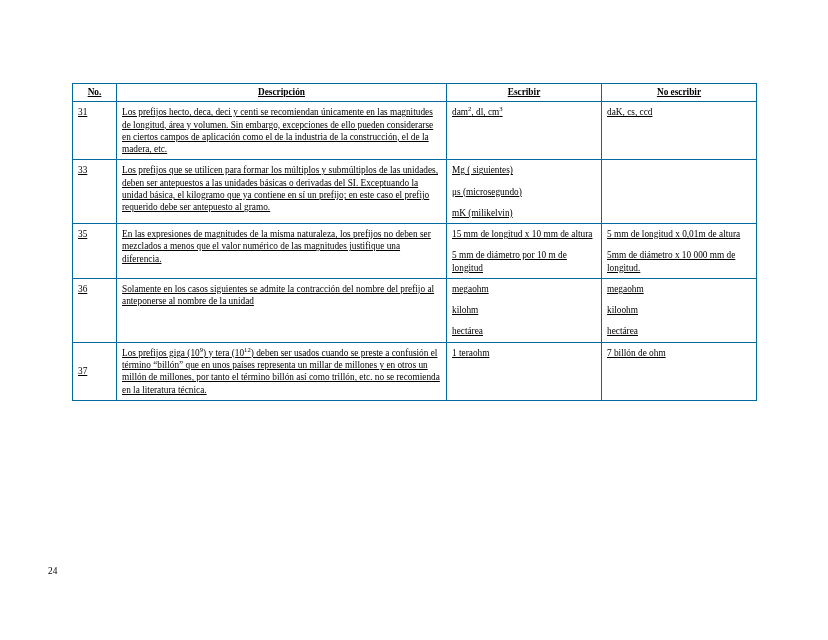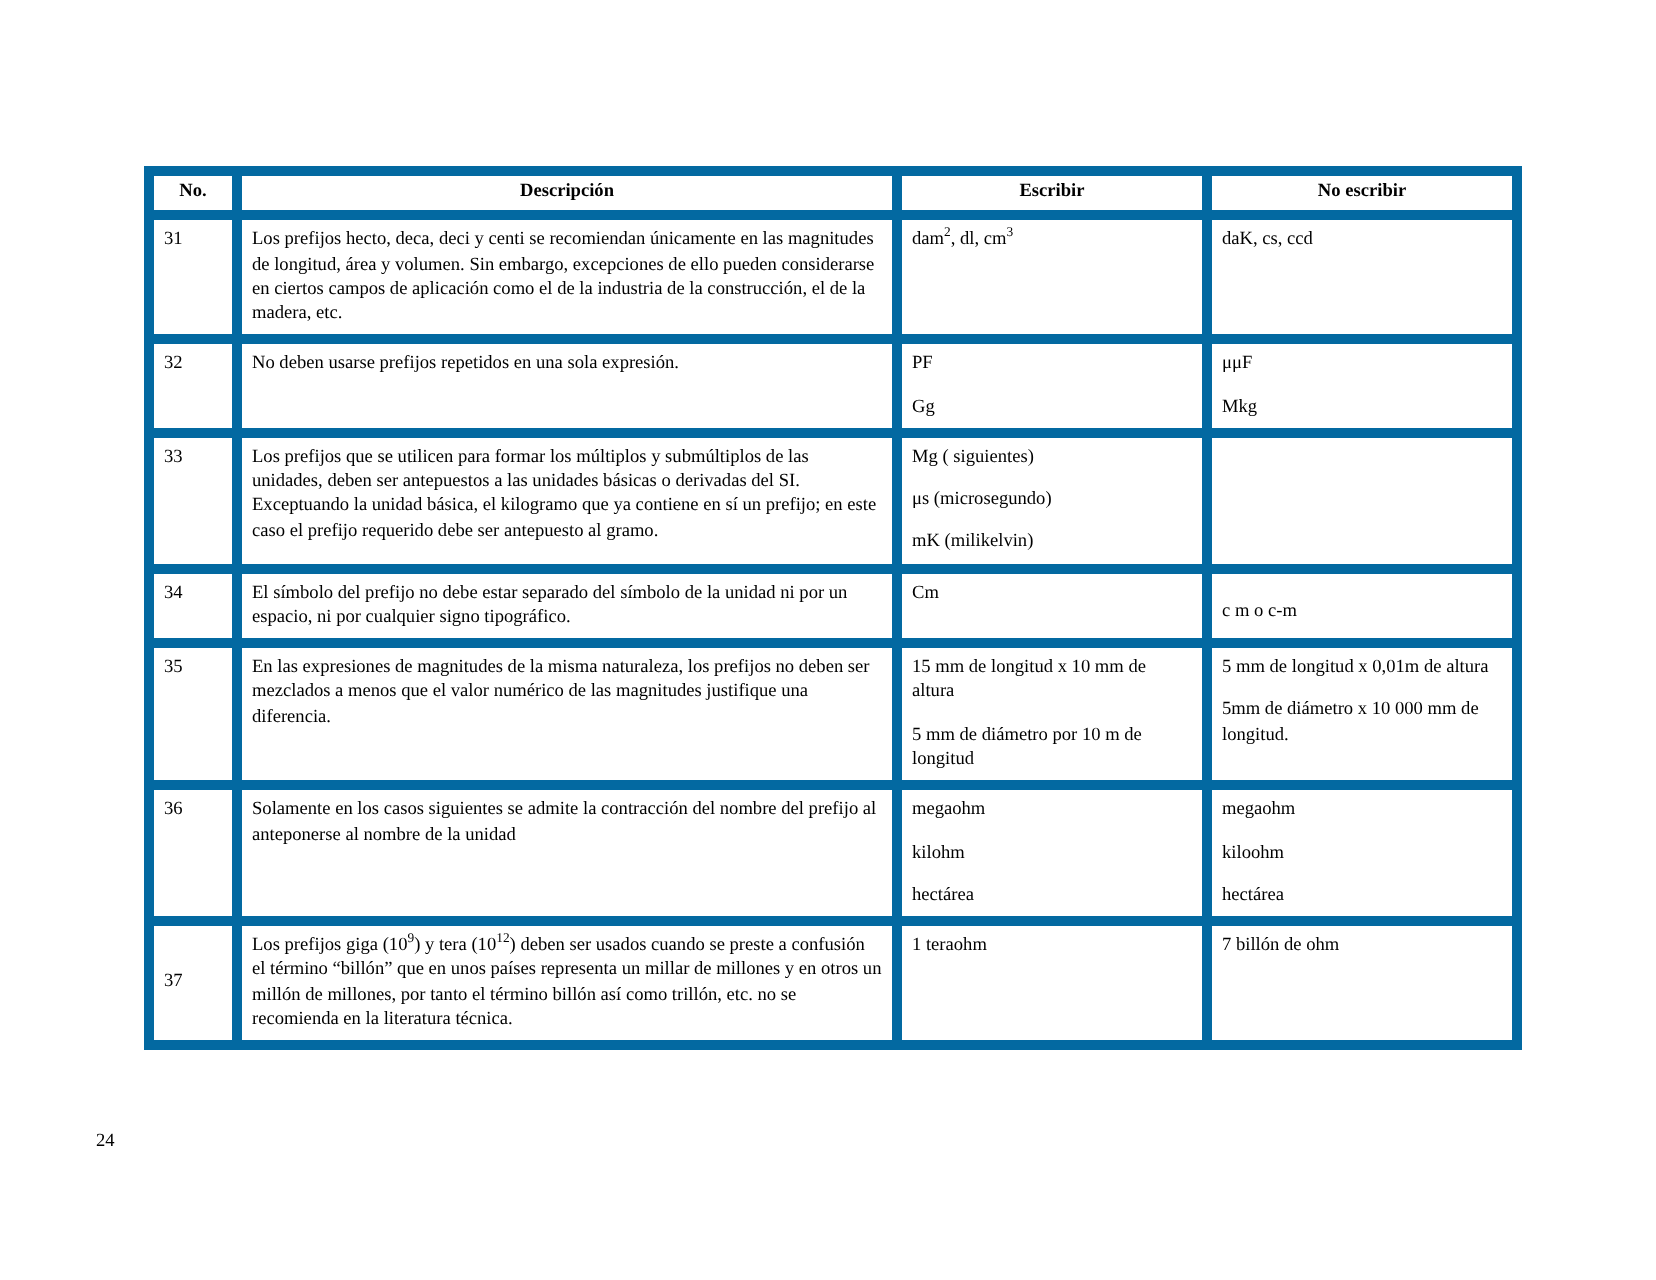--- a/index.html
+++ b/index.html
@@ -24,25 +24,26 @@
   }
   table.rules {
     position: absolute;
     left: 72px;
     top: 83px;
     width: 684px;
     border-collapse: collapse;
     table-layout: fixed;
   }
   table.rules th, table.rules td {
-    border: 5px solid #0369a1;
+    border: 1px solid #0369a1;
     vertical-align: top;
     font-size: 9.3px;
     line-height: 1.32;
     padding: 4px 5px 4px 5px;
+    text-decoration: underline;
   }
   table.rules th {
     text-align: center;
     font-weight: bold;
     font-size: 9.3px;
     padding: 2px 3px 3px 3px;
     vertical-align: middle;
   }
   col.c-no    { width: 44px; }
   col.c-desc  { width: 330px; }
@@ -105,54 +106,32 @@
         <td class="no">31</td>
         <td>Los prefijos hecto, deca, deci y centi se recomiendan únicamente en las magnitudes de longitud, área y volumen. Sin embargo, excepciones de ello pueden considerarse en ciertos campos de aplicación como el de la industria de la construcción, el de la madera, etc.</td>
         <td>
           <div class="cellline">dam<sup>2</sup>, dl, cm<sup>3</sup></div>
         </td>
         <td>
           <div class="cellline">daK, cs, ccd</div>
         </td>
       </tr>
 
-      <tr>
-        <td class="no">32</td>
-        <td>No deben usarse prefijos repetidos en una sola expresión.</td>
-        <td>
-          <div class="cellline">PF</div>
-          <div class="cellline gap">Gg</div>
-        </td>
-        <td>
-          <div class="cellline">μμF</div>
-          <div class="cellline gap">Mkg</div>
-        </td>
-      </tr>
 
       <tr>
         <td class="no">33</td>
         <td>Los prefijos que se utilicen para formar los múltiplos y submúltiplos de las unidades, deben ser antepuestos a las unidades básicas o derivadas del SI. Exceptuando la unidad básica, el kilogramo que ya contiene en sí un prefijo; en este caso el prefijo requerido debe ser antepuesto al gramo.</td>
         <td>
           <div class="cellline">Mg ( siguientes)</div>
           <div class="cellline gap">μs   (microsegundo)</div>
           <div class="cellline gap">mK (milikelvin)</div>
         </td>
         <td></td>
       </tr>
 
-      <tr>
-        <td class="no">34</td>
-        <td>El símbolo del prefijo no debe estar separado del símbolo de la unidad ni por un espacio, ni por cualquier signo tipográfico.</td>
-        <td>
-          <div class="cellline">Cm</div>
-        </td>
-        <td>
-          <div class="cellline gap">c m  o  c-m</div>
-        </td>
-      </tr>
 
       <tr>
         <td class="no">35</td>
         <td>En las expresiones de magnitudes de la misma naturaleza, los prefijos no deben ser mezclados a menos que el valor numérico de las magnitudes justifique una diferencia.</td>
         <td>
           <div class="cellline">15 mm de longitud x 10 mm de altura</div>
           <div class="cellline gap">5 mm de diámetro por 10 m de longitud</div>
         </td>
         <td>
           <div class="cellline">5 mm de longitud x 0,01m de altura</div>

